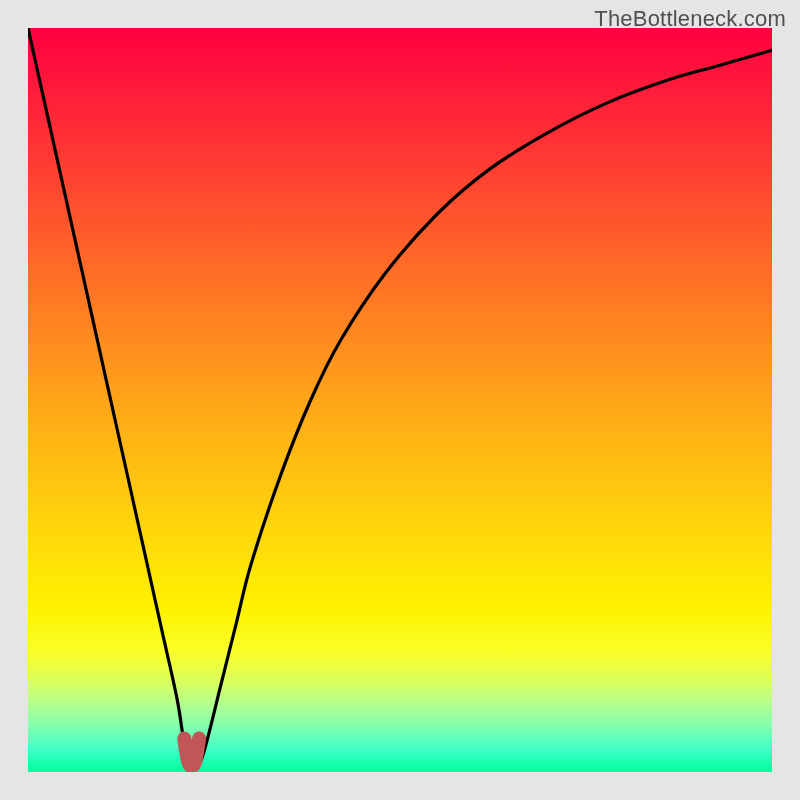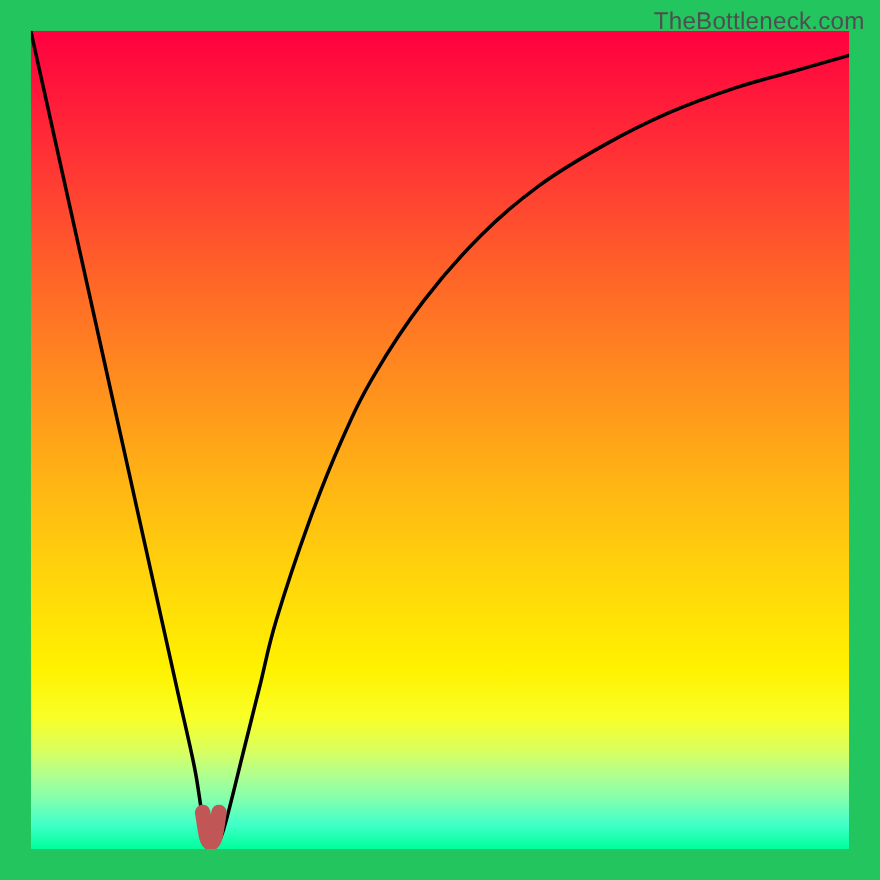--- a/index.html
+++ b/index.html
@@ -8,21 +8,21 @@
     width: 800px;
     height: 800px;
     overflow: hidden;
     background: #000;
     font-family: Arial, Helvetica, sans-serif;
   }
   .frame {
     position: absolute;
     left: 0; top: 0;
     width: 800px; height: 800px;
-    background: #22c55e;
+    background: #e5e5e5;
   }
   .plot-area {
     position: absolute;
     left: 28px;
     top: 28px;
     width: 744px;
     height: 744px;
     overflow: hidden;
   }
   .gradient-bg {

